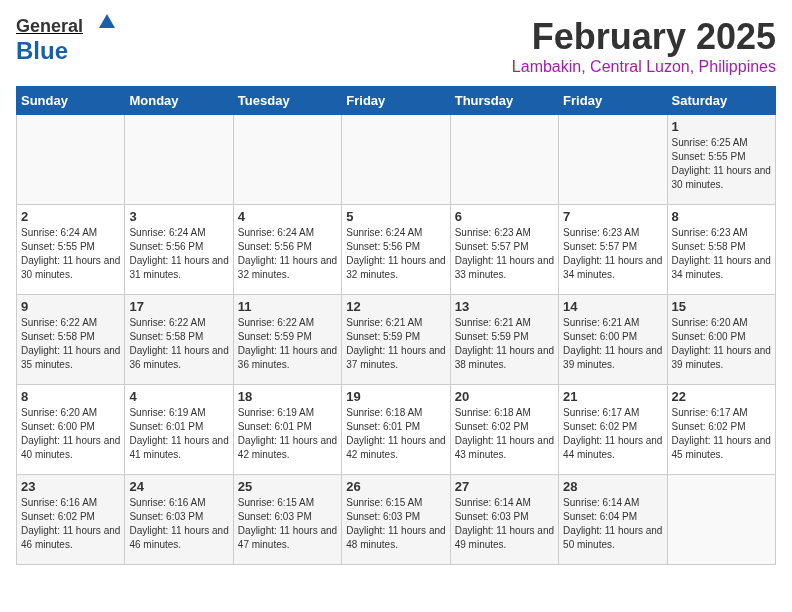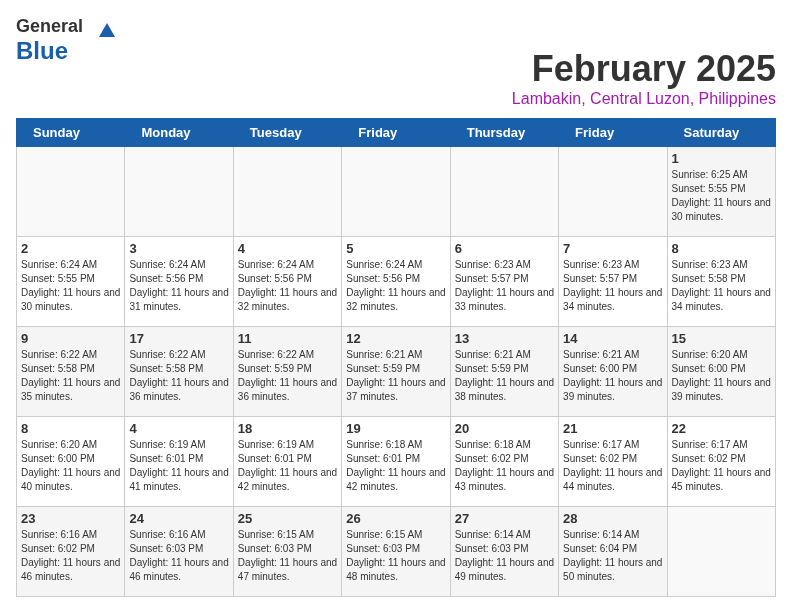--- a/index.html
+++ b/index.html
@@ -16,22 +16,23 @@
       align-items: flex-start;
       margin-bottom: 10px;
     }
     .logo {
       display: flex;
       flex-direction: column;
       align-items: flex-start;
     }
     .logo-text {
       display: flex;
-      align-items: flex-end;
+      align-items: flex-start;
       gap: 14px;
+      text-decoration: underline;
     }
     .logo-general {
       font-size: 18px;
       font-weight: bold;
       color: #333;
     }
     .logo-blue {
       font-size: 24px;
       font-weight: bold;
       color: #1a5faa;
@@ -40,40 +41,39 @@
       width: 0;
       height: 0;
       border-left: 8px solid transparent;
       border-right: 8px solid transparent;
       border-bottom: 14px solid #1a5faa;
       margin-left: 2px;
       margin-top: -2px;
     }
     .title-section {
       text-align: right;
-      margin-top: 32px;
     }
     .month-title {
       font-size: 36px;
       font-weight: bold;
       color: #333;
     }
     .location-title {
       font-size: 16px;
       color: #a21caf;
     }
     .calendar-table {
       width: 100%;
       border-collapse: collapse;
       font-size: 11px;
     }
     .calendar-table th {
       background-color: #1a5faa;
       color: #fff;
-      padding: 6px 16px;
+      padding: 6px 4px;
       text-align: left;
       font-size: 13px;
       font-weight: bold;
       border: 1px solid #1a5faa;
     }
     .calendar-table td {
       border: 1px solid #ccc;
       vertical-align: top;
       padding: 4px;
       width: 108px;

